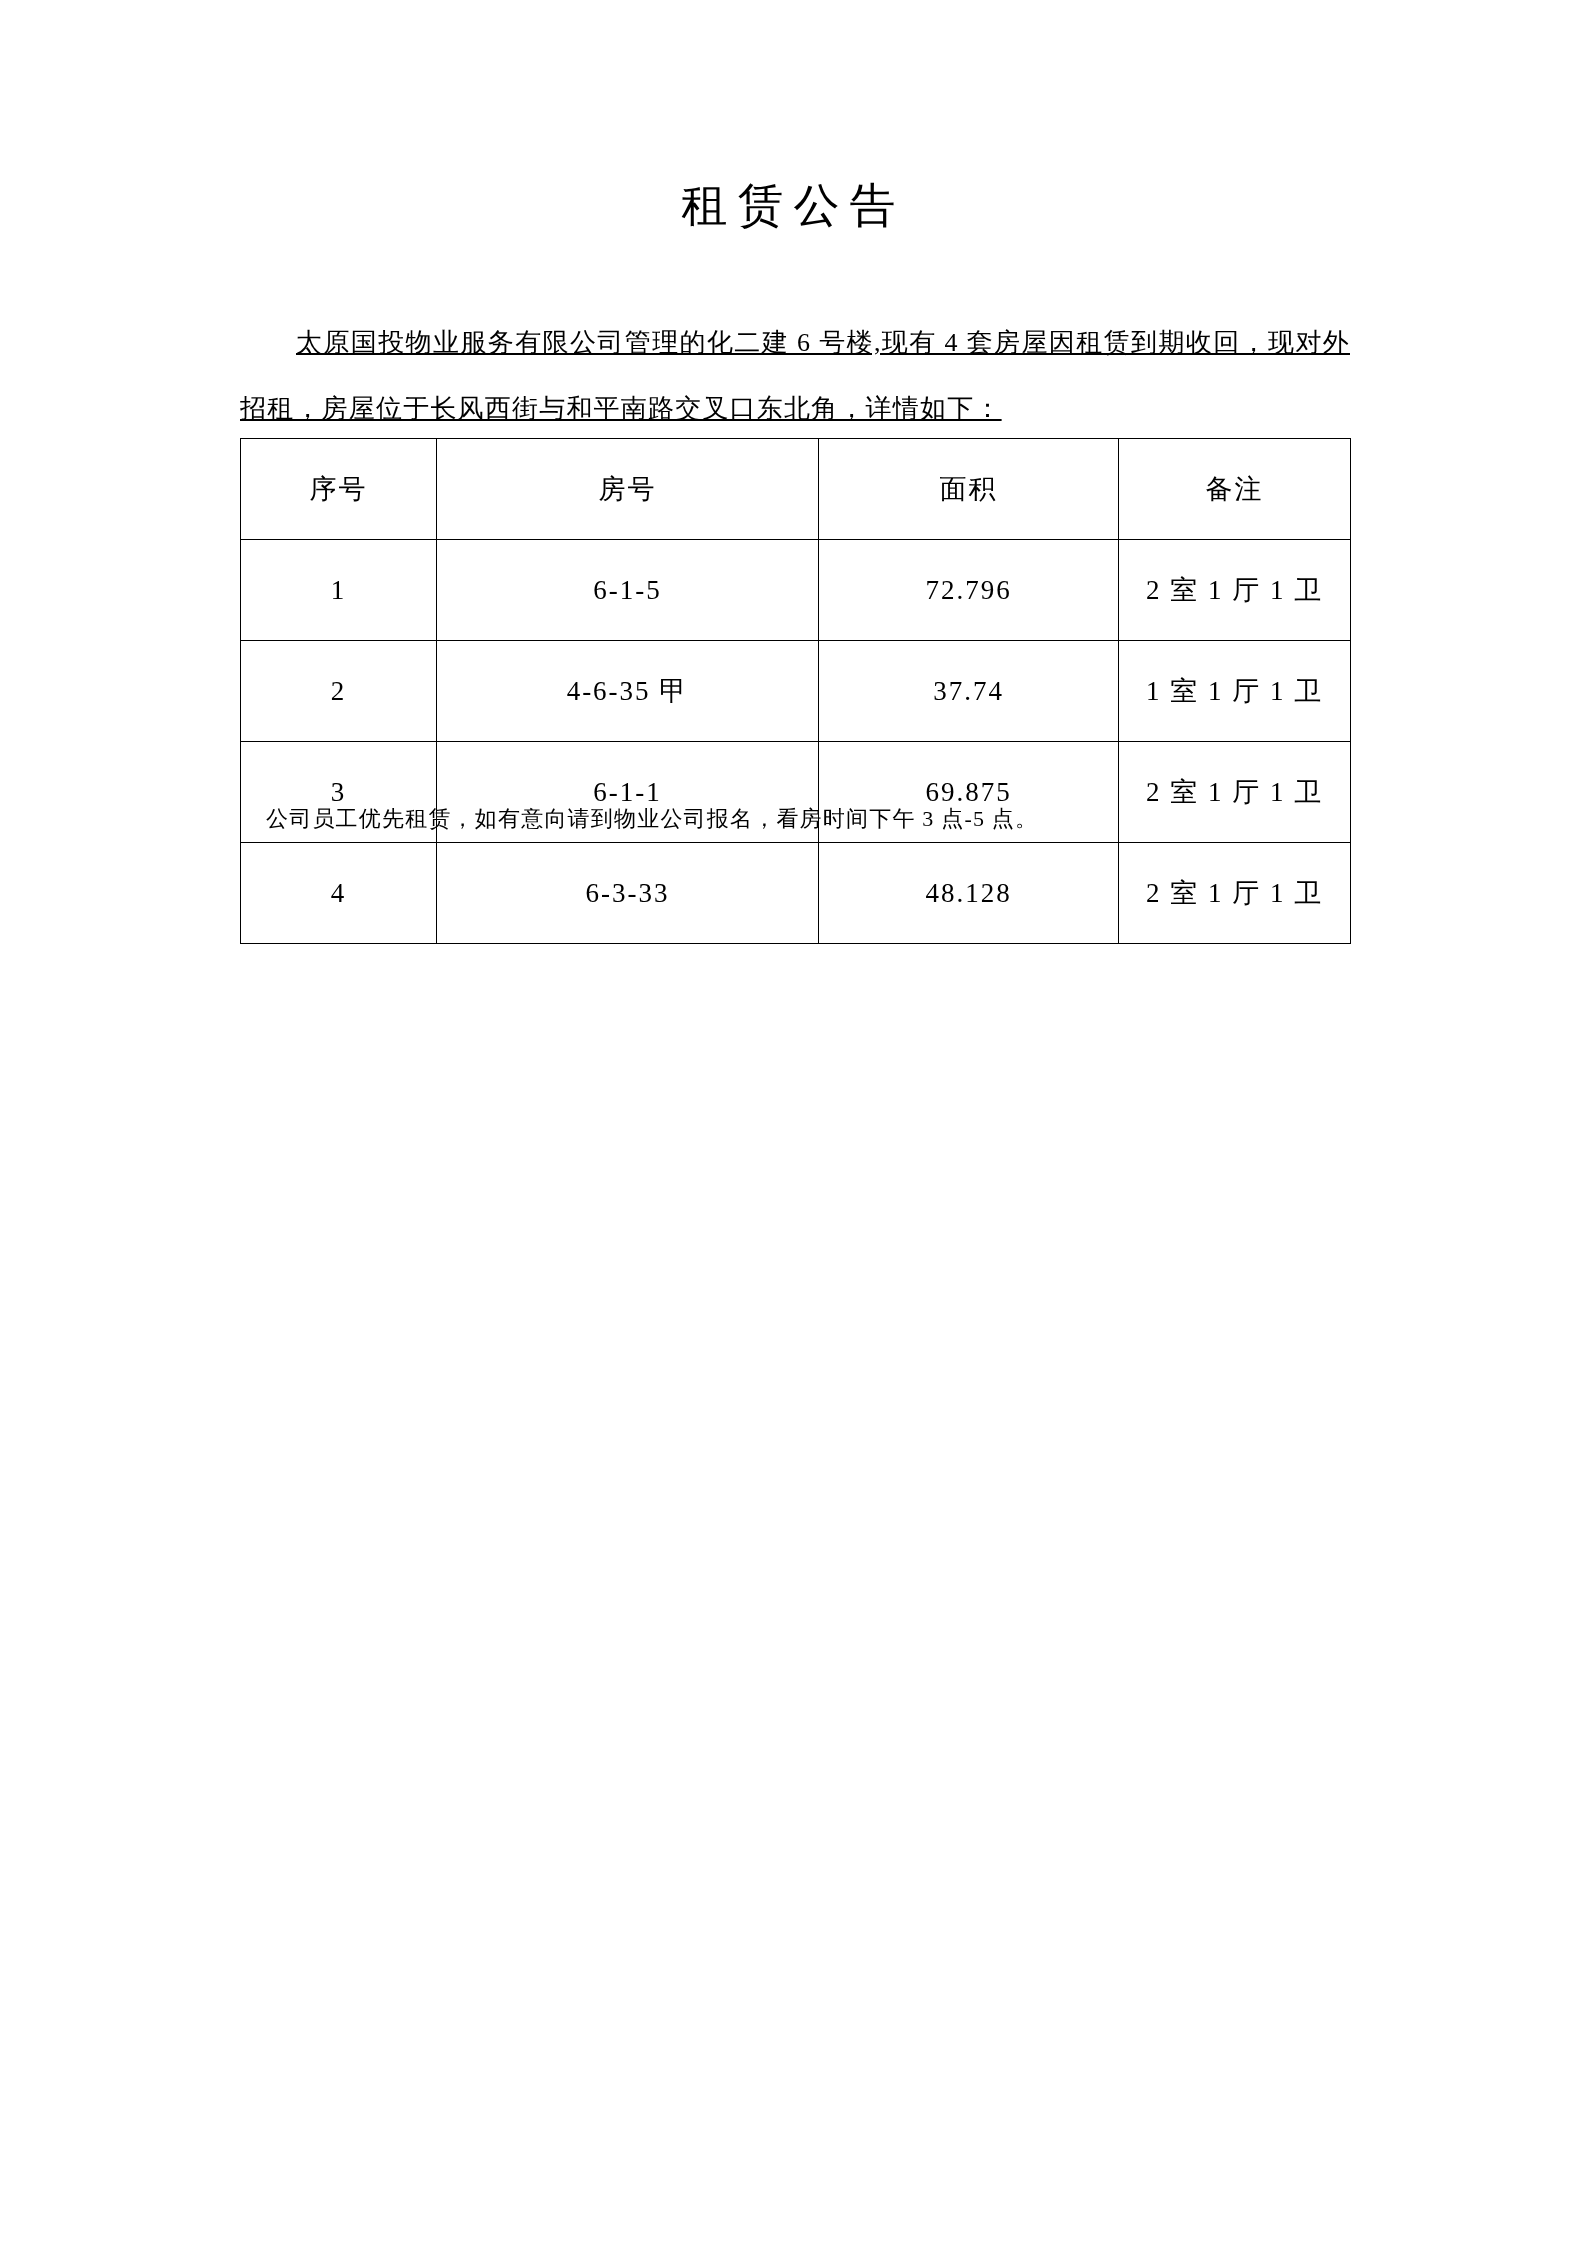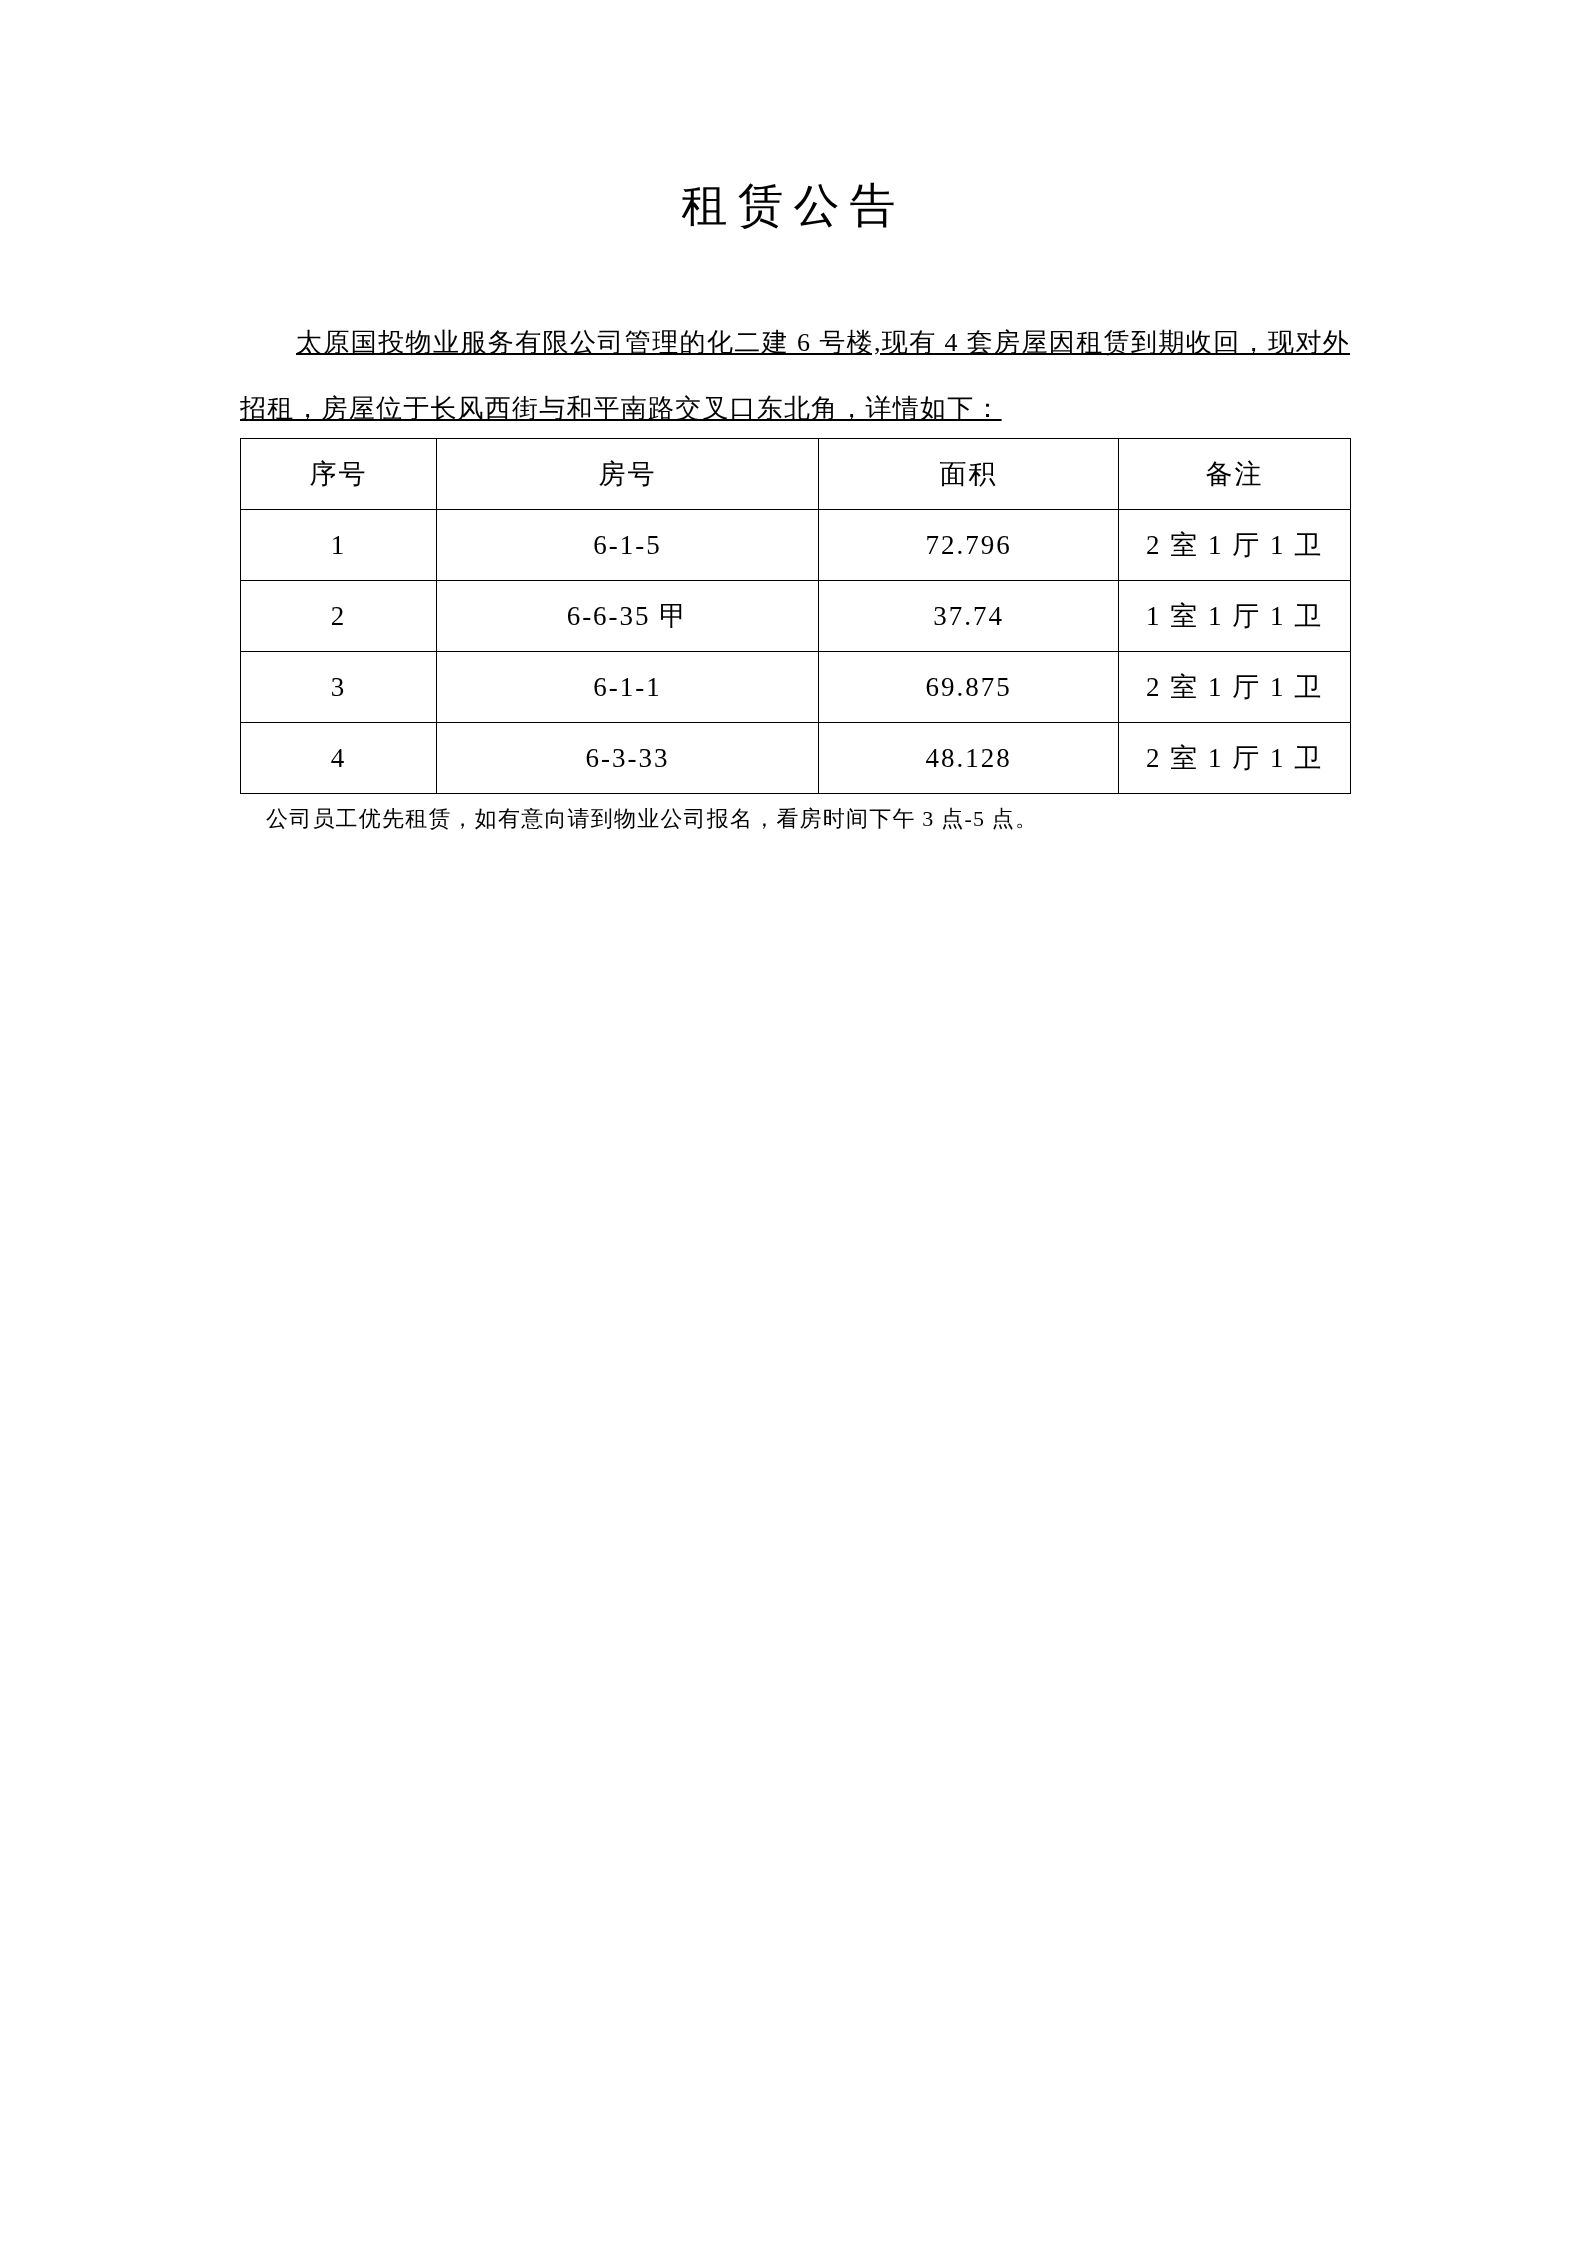--- a/index.html
+++ b/index.html
@@ -63,21 +63,21 @@
   }
   table.rent-table td,
   table.rent-table th {
     border: 1.5px solid #000000;
     height: 70px;
     text-align: center;
     vertical-align: middle;
     font-size: 27px;
     font-weight: normal;
     letter-spacing: 2px;
-    padding: 0;
+    padding: 15px;
   }
   table.rent-table col.c1 { width: 196px; }
   table.rent-table col.c2 { width: 382px; }
   table.rent-table col.c3 { width: 300px; }
   table.rent-table col.c4 { width: 232px; }
   .after-table {
     position: absolute;
     left: 240px;
     top: 788px;
     width: 1110px;
@@ -131,21 +131,21 @@
       </thead>
       <tbody>
         <tr>
           <td>1</td>
           <td>6-1-5</td>
           <td>72.796</td>
           <td>2 室 1 厅 1 卫</td>
         </tr>
         <tr>
           <td>2</td>
-          <td>6-6-35 甲</td>
+          <td>4-6-35 甲</td>
           <td>37.74</td>
           <td>1 室 1 厅 1 卫</td>
         </tr>
         <tr>
           <td>3</td>
           <td>6-1-1</td>
           <td>69.875</td>
           <td>2 室 1 厅 1 卫</td>
         </tr>
         <tr>

